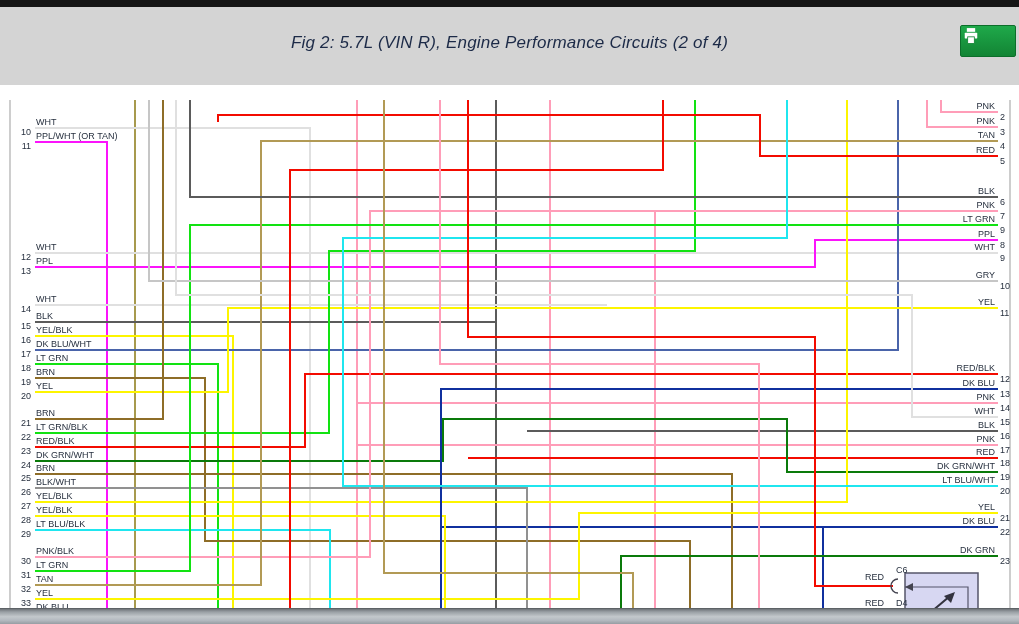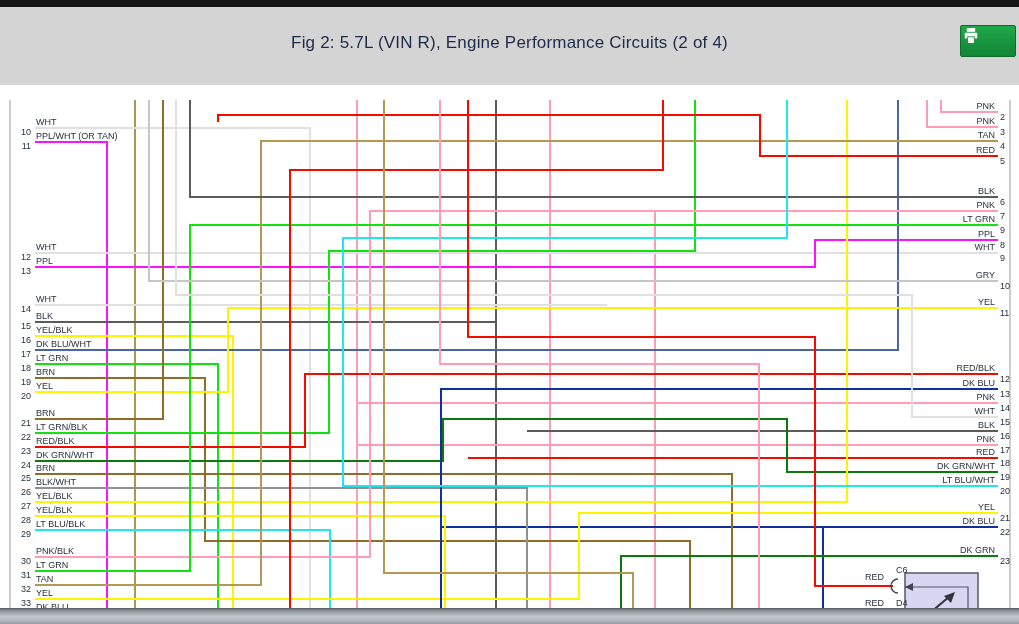--- a/index.html
+++ b/index.html
@@ -2,21 +2,21 @@
 <html><head>
 <meta charset="utf-8">
 <style>
   html,body{margin:0;padding:0;background:#ffffff;}
   #app{position:relative;width:1019px;height:624px;overflow:hidden;background:#ffffff;
        font-family:"Liberation Sans",sans-serif;}
   #topstrip{position:absolute;left:0;top:0;width:1019px;height:7px;background:#151515;}
   #header{position:absolute;left:0;top:7px;width:1019px;height:78px;background:#d4d4d4;
           border-bottom:1px solid #c2c2c2;}
   #title{position:absolute;left:0;right:0;top:26px;text-align:center;
-         font-size:17px;color:#1c2a47;letter-spacing:0.2px;}
+         font-size:17px;color:#1c2a47;letter-spacing:0.2px;font-style:italic;}
   #printbtn{position:absolute;right:3px;top:18px;width:54px;height:30px;
             background:linear-gradient(180deg,#1fa94a,#128434);border:1px solid #0c6e2a;
             border-radius:2px;display:flex;align-items:center;justify-content:center;cursor:pointer;}
   #canvas{position:absolute;left:0;top:85px;width:1019px;height:539px;background:#ffffff;}
   svg{position:absolute;left:0;top:0;}
   .lbl{font-family:"Liberation Sans",sans-serif;font-size:9px;fill:#27303f;}
   .num{font-family:"Liberation Sans",sans-serif;font-size:9px;fill:#27303f;}
   #scrollbar{position:absolute;left:0;top:608px;width:1019px;height:16px;z-index:5;
      background:linear-gradient(180deg,#6e7378 0%,#999fa4 18%,#c3c8cc 48%,#b2b8be 72%,#8e959b 100%);
      border-top:1px solid #5d6266;}

